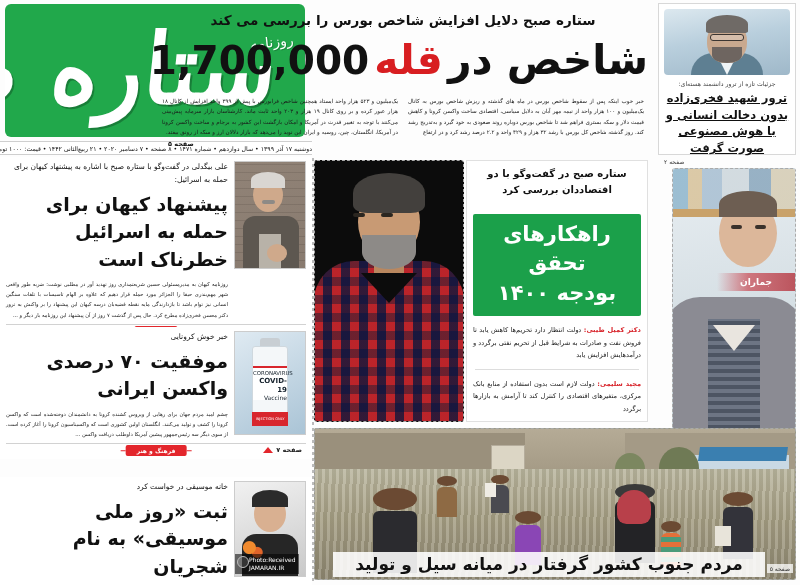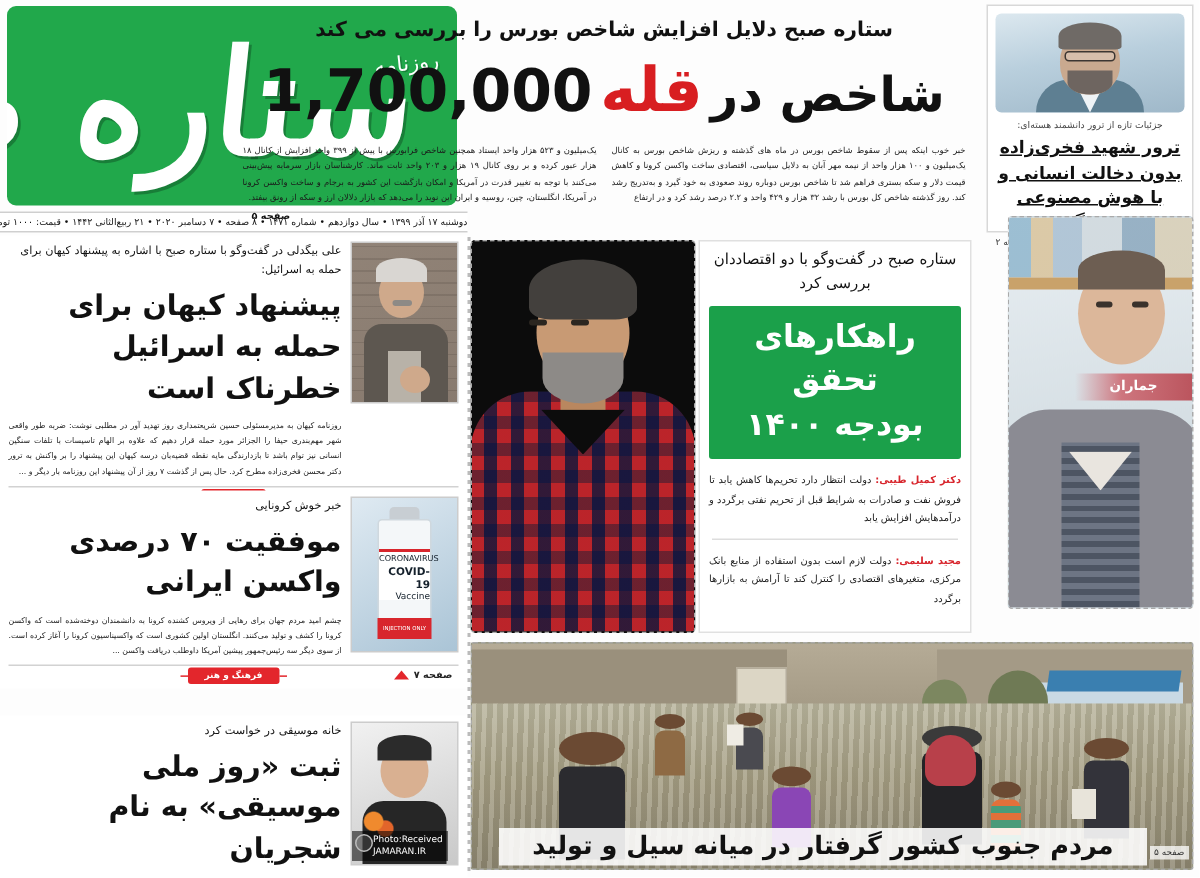--- a/index.html
+++ b/index.html
@@ -82,21 +82,21 @@
     margin-top: 6px;
     font-family: "DejaVu Sans", sans-serif;
   }
   .lead-headline {
     text-align: center;
     margin-top: 8px;
     white-space: nowrap;
     direction: rtl;
   }
   .lead-headline .hl-black {
-    font-size: 32px;
+    font-size: 41px;
     font-weight: bold;
     color: #111;
     font-family: "DejaVu Sans", sans-serif;
     letter-spacing: -1px;
   }
   .lead-headline .hl-red {
     font-size: 41px;
     font-weight: bold;
     color: #d81e21;
     font-family: "DejaVu Sans", sans-serif;
@@ -384,25 +384,25 @@
   .green-box-zone {
     position: absolute; left: 466px; top: 160px;
     width: 182px; height: 262px;
     background: #fff;
     border: 1px solid #e0e0e0;
     padding: 5px 6px;
     direction: rtl;
   }
   .gb-kicker {
     font-size: 10px;
-    font-weight: normal;
+    font-weight: bold;
     color: #111;
     line-height: 1.6;
     text-align: center;
-    margin-bottom: 6px;
+    margin-bottom: 16px;
   }
   .gb-band {
     background: #1ba04a;
     padding: 6px 4px 8px 4px;
     border-radius: 2px;
   }
   .gb-band div {
     color: #fff;
     font-size: 21px;
     font-weight: bold;
@@ -416,21 +416,21 @@
     line-height: 1.9;
     color: #1a1a1a;
     text-align: justify;
     direction: rtl;
   }
   .quote-block .qname { color: #d8262d; font-weight: bold; }
   .quote-sep { height: 1px; background: #ddd; margin: 7px 2px; }
 
   
   .right-photo {
-    position: absolute; right: 4px; top: 144px;
+    position: absolute; right: 4px; top: 168px;
     width: 124px; height: 262px;
     border: 1px dashed #aaa;
     background: linear-gradient(170deg,#e8eef2,#c6d2d8);
     overflow: hidden;
     border-radius: 3px;
   }
   .rp-shelf { position:absolute; left:0; top:0; width:100%; height:40px; background:linear-gradient(90deg,#8fb6cd 0 12%,#d9c39a 12% 24%,#a8bfd2 24% 40%,#cfd8dd 40% 62%,#8aa7bd 62% 80%,#d7cdb4 80% 100%); opacity:.85;}
   .rp-shelf2 { position:absolute; left:0; top:40px; width:100%; height:8px; background:#c9a26a;}
   .rp-head { position:absolute; left:46px; top:30px; width:58px; height:68px; background:#dcb79a; border-radius:50%;}
   .rp-hair { position:absolute; left:46px; top:22px; width:58px; height:26px; background:#6d5e52; border-radius:50% 50% 0 0;}

